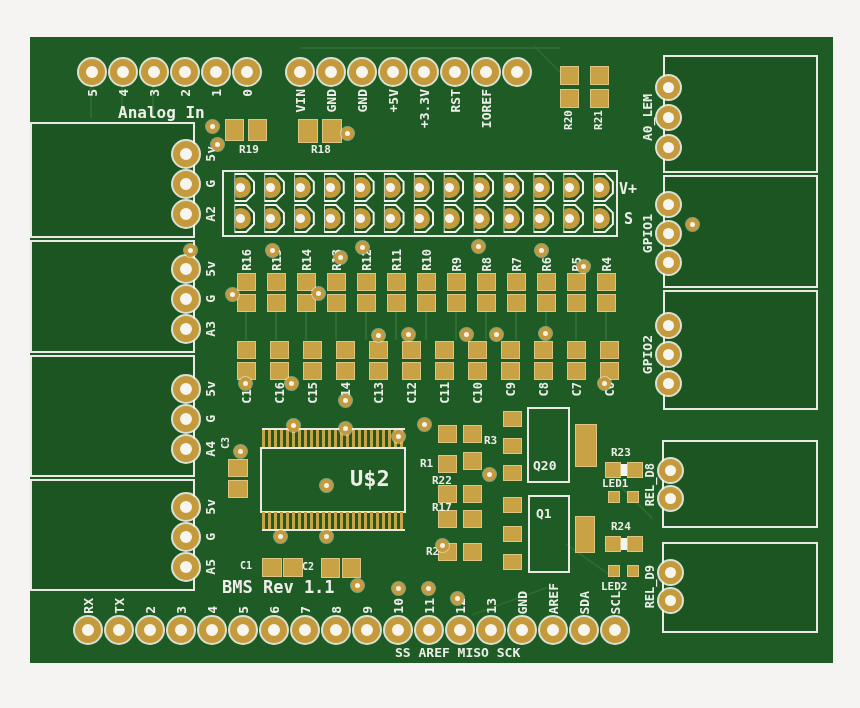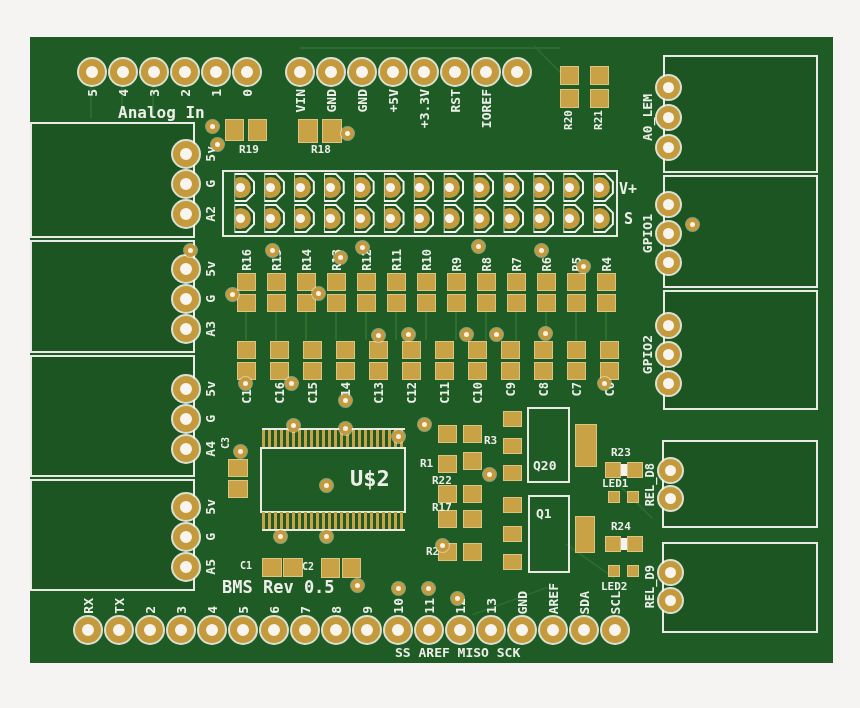--- a/index.html
+++ b/index.html
@@ -635,21 +635,21 @@
   <div class="vtext slabel abs" style="left:220px;top:437px;font-size:10px">C3</div>
   <div class="smd" style="left:228px;top:459px;width:20px;height:18px"></div>
   <div class="smd" style="left:228px;top:480px;width:20px;height:18px"></div>
   <div class="ref" style="left:240px;top:560px;font-size:10px">C1</div>
   <div class="smd" style="left:262px;top:558px;width:20px;height:19px"></div>
   <div class="smd" style="left:283px;top:558px;width:20px;height:19px"></div>
   <div class="ref" style="left:302px;top:561px;font-size:10px">C2</div>
   <div class="smd" style="left:321px;top:558px;width:19px;height:20px"></div>
   <div class="smd" style="left:342px;top:558px;width:19px;height:20px"></div>
 
-  <div class="abs slabel" style="left:222px;top:577px;font-size:17px">BMS Rev 0.5</div>
+  <div class="abs slabel" style="left:222px;top:577px;font-size:17px">BMS Rev 1.1</div>
 
   <div class="pinrow bottom" style="left:75px;top:564px;gap:5px">
     <div class="pincell">
         <div class="lblzone">
           <span class="vtext slabel">RX</span>
         </div>
         <div class="pth"></div>
       </div>
     <div class="pincell">
         <div class="lblzone">

